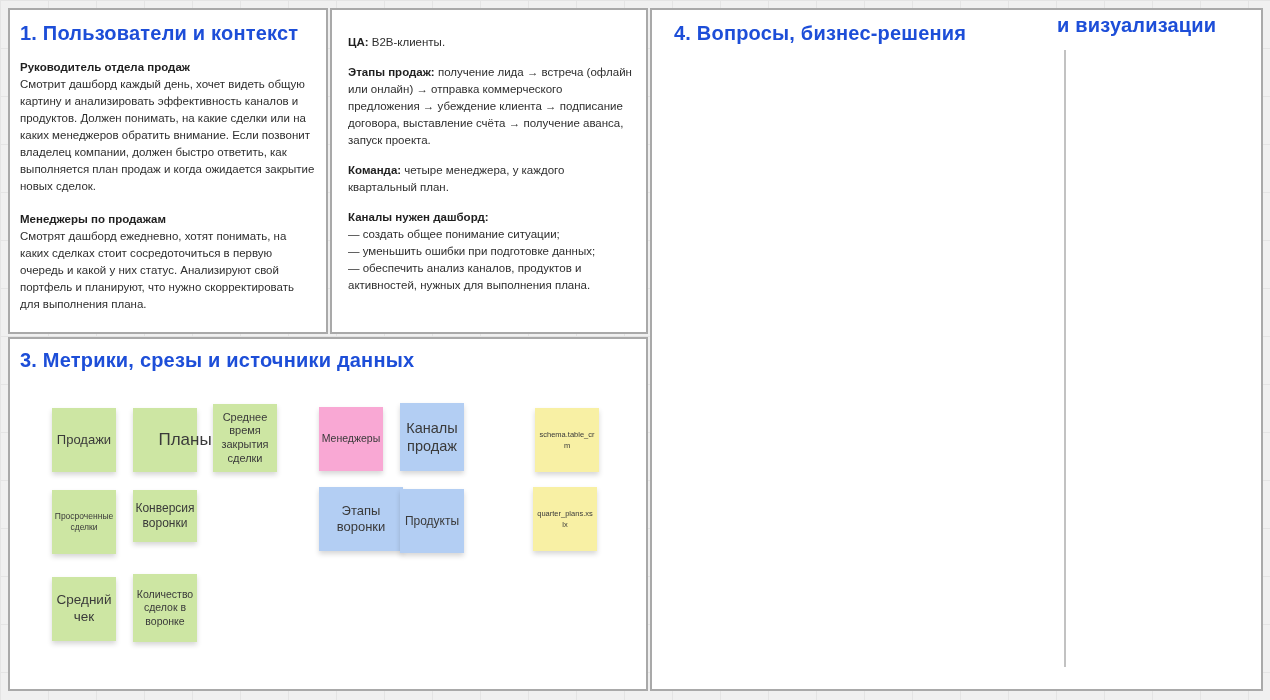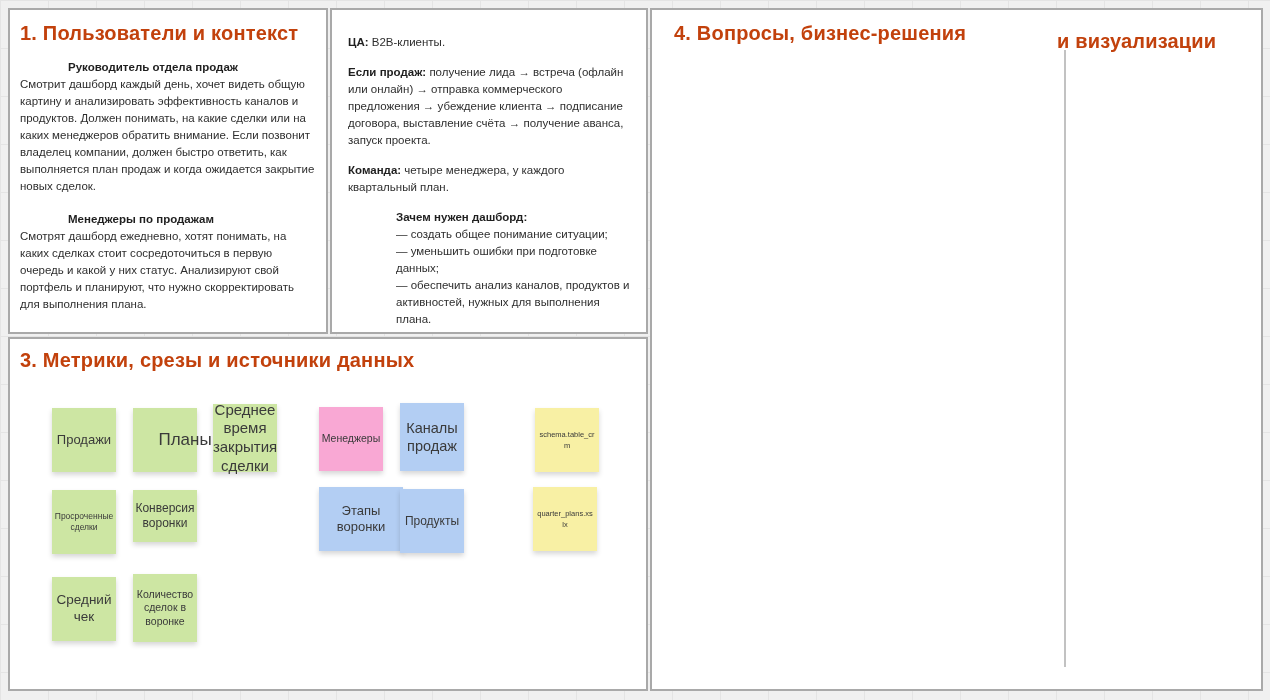--- a/index.html
+++ b/index.html
@@ -10,25 +10,25 @@
     background-image:
       linear-gradient(to right,#e4e4e4 1px,transparent 1px),
       linear-gradient(to bottom,#e4e4e4 1px,transparent 1px);
     background-size:48px 48px;
   }
   .frame{
     position:absolute;background:#ffffff;border:2px solid #a9a9a9;
     box-sizing:border-box;
   }
   .frame-title{
-    font-weight:bold;font-size:20px;color:#c2410c;letter-spacing:.2px;
+    font-weight:bold;font-size:20px;color:#1d4ed8;letter-spacing:.2px;
   }
   .tb{font-size:11.5px;color:#2e2e2e;line-height:1.48;}
   .tb b{color:#1f1f1f;}
-  .stacked-head{display:block;margin-left:48px;}
+  .stacked-head{display:block;}
   .pad1{padding:12px 14px 0 10px;}
   .note{
     position:absolute;display:flex;align-items:center;justify-content:center;
     text-align:center;color:#3a3a3a;box-sizing:border-box;padding:4px;
     box-shadow:0 3px 5px rgba(0,0,0,.16);line-height:1.25;
   }
   .note.yellow-text{word-break:break-all;line-height:1.5;}
   .divider{position:absolute;width:2px;background:#c2c2c2;}
 </style>
 </head>
@@ -48,47 +48,47 @@
   </div>
 </div>
 
 <div class="frame" style="left:330px;top:8px;width:318px;height:326px;">
   <div style="padding:12px 16px 0 16px;">
     <div class="tb" style="margin-top:12px;width:286px;">
       <b>ЦА:</b>
       <span>B2B-клиенты.</span>
     </div>
     <div class="tb" style="margin-top:13px;width:286px;">
-      <b>Если продаж:</b>
+      <b>Этапы продаж:</b>
       <span>получение лида → встреча (офлайн или онлайн) → отправка коммерческого предложения → убеждение клиента → подписание договора, выставление счёта → получение аванса, запуск проекта.</span>
     </div>
     <div class="tb" style="margin-top:13px;width:286px;">
       <b>Команда:</b>
       <span>четыре менеджера, у каждого квартальный план.</span>
     </div>
     <div class="tb" style="margin-top:13px;width:286px;">
-      <b class="stacked-head">Зачем нужен дашборд:</b>
+      <b class="stacked-head">Каналы нужен дашборд:</b>
       <span class="stacked-head">— создать общее понимание ситуации;</span>
       <span class="stacked-head">— уменьшить ошибки при подготовке данных;</span>
       <span class="stacked-head">— обеспечить анализ каналов, продуктов и активностей, нужных для выполнения плана.</span>
     </div>
   </div>
 </div>
 
 <div class="frame" style="left:8px;top:337px;width:640px;height:354px;">
   <div class="frame-title" style="padding:10px 0 0 10px;">3. Метрики, срезы и источники данных</div>
 </div>
 
 <div class="note" style="left: 52px; top: 408px; width: 64px; height: 64px; font-size: 13px; background: rgb(205, 230, 163);">
   <span>Продажи</span>
 </div>
 <div class="note" style="left: 133px; top: 408px; width: 64px; height: 64px; font-size: 17px; background: rgb(205, 230, 163); padding-left: 44px;">
   <span>Планы</span>
 </div>
-<div class="note" style="left: 213px; top: 404px; width: 64px; height: 68px; font-size: 15px; background: rgb(205, 230, 163);">
+<div class="note" style="left: 213px; top: 404px; width: 64px; height: 68px; font-size: 11px; background: rgb(205, 230, 163);">
   <span>Среднее время закрытия сделки</span>
 </div>
 <div class="note" style="left: 52px; top: 490px; width: 64px; height: 64px; font-size: 8.5px; background: rgb(205, 230, 163);">
   <span>Просроченные сделки</span>
 </div>
 <div class="note" style="left: 133px; top: 490px; width: 64px; height: 52px; font-size: 12px; background: rgb(205, 230, 163);">
   <span>Конверсия воронки</span>
 </div>
 <div class="note" style="left: 52px; top: 577px; width: 64px; height: 64px; font-size: 13.5px; background: rgb(205, 230, 163);">
   <span>Средний чек</span>
@@ -111,16 +111,16 @@
 <div class="note yellow-text" style="left: 535px; top: 408px; width: 64px; height: 64px; font-size: 7.5px; background: rgb(248, 240, 164);">
   <span>schema.table_crm</span>
 </div>
 <div class="note yellow-text" style="left: 533px; top: 487px; width: 64px; height: 64px; font-size: 7.5px; background: rgb(248, 240, 164);">
   <span>quarter_plans.xslx</span>
 </div>
 
 <div class="frame" style="left:650px;top:8px;width:613px;height:683px;">
   <div style="position:relative;width:100%;height:100%;">
     <div class="frame-title" style="position:absolute;left:22px;top:12px;">4. Вопросы, бизнес-решения</div>
-    <div class="frame-title" style="position:absolute;left:405px;top:20px;">и визуализации</div>
+    <div class="frame-title" style="position:absolute;left:405px;top:4px;">и визуализации</div>
     <div class="divider" style="left:412px;top:40px;height:617px;"></div>
   </div>
 </div>
 
 </body></html>

